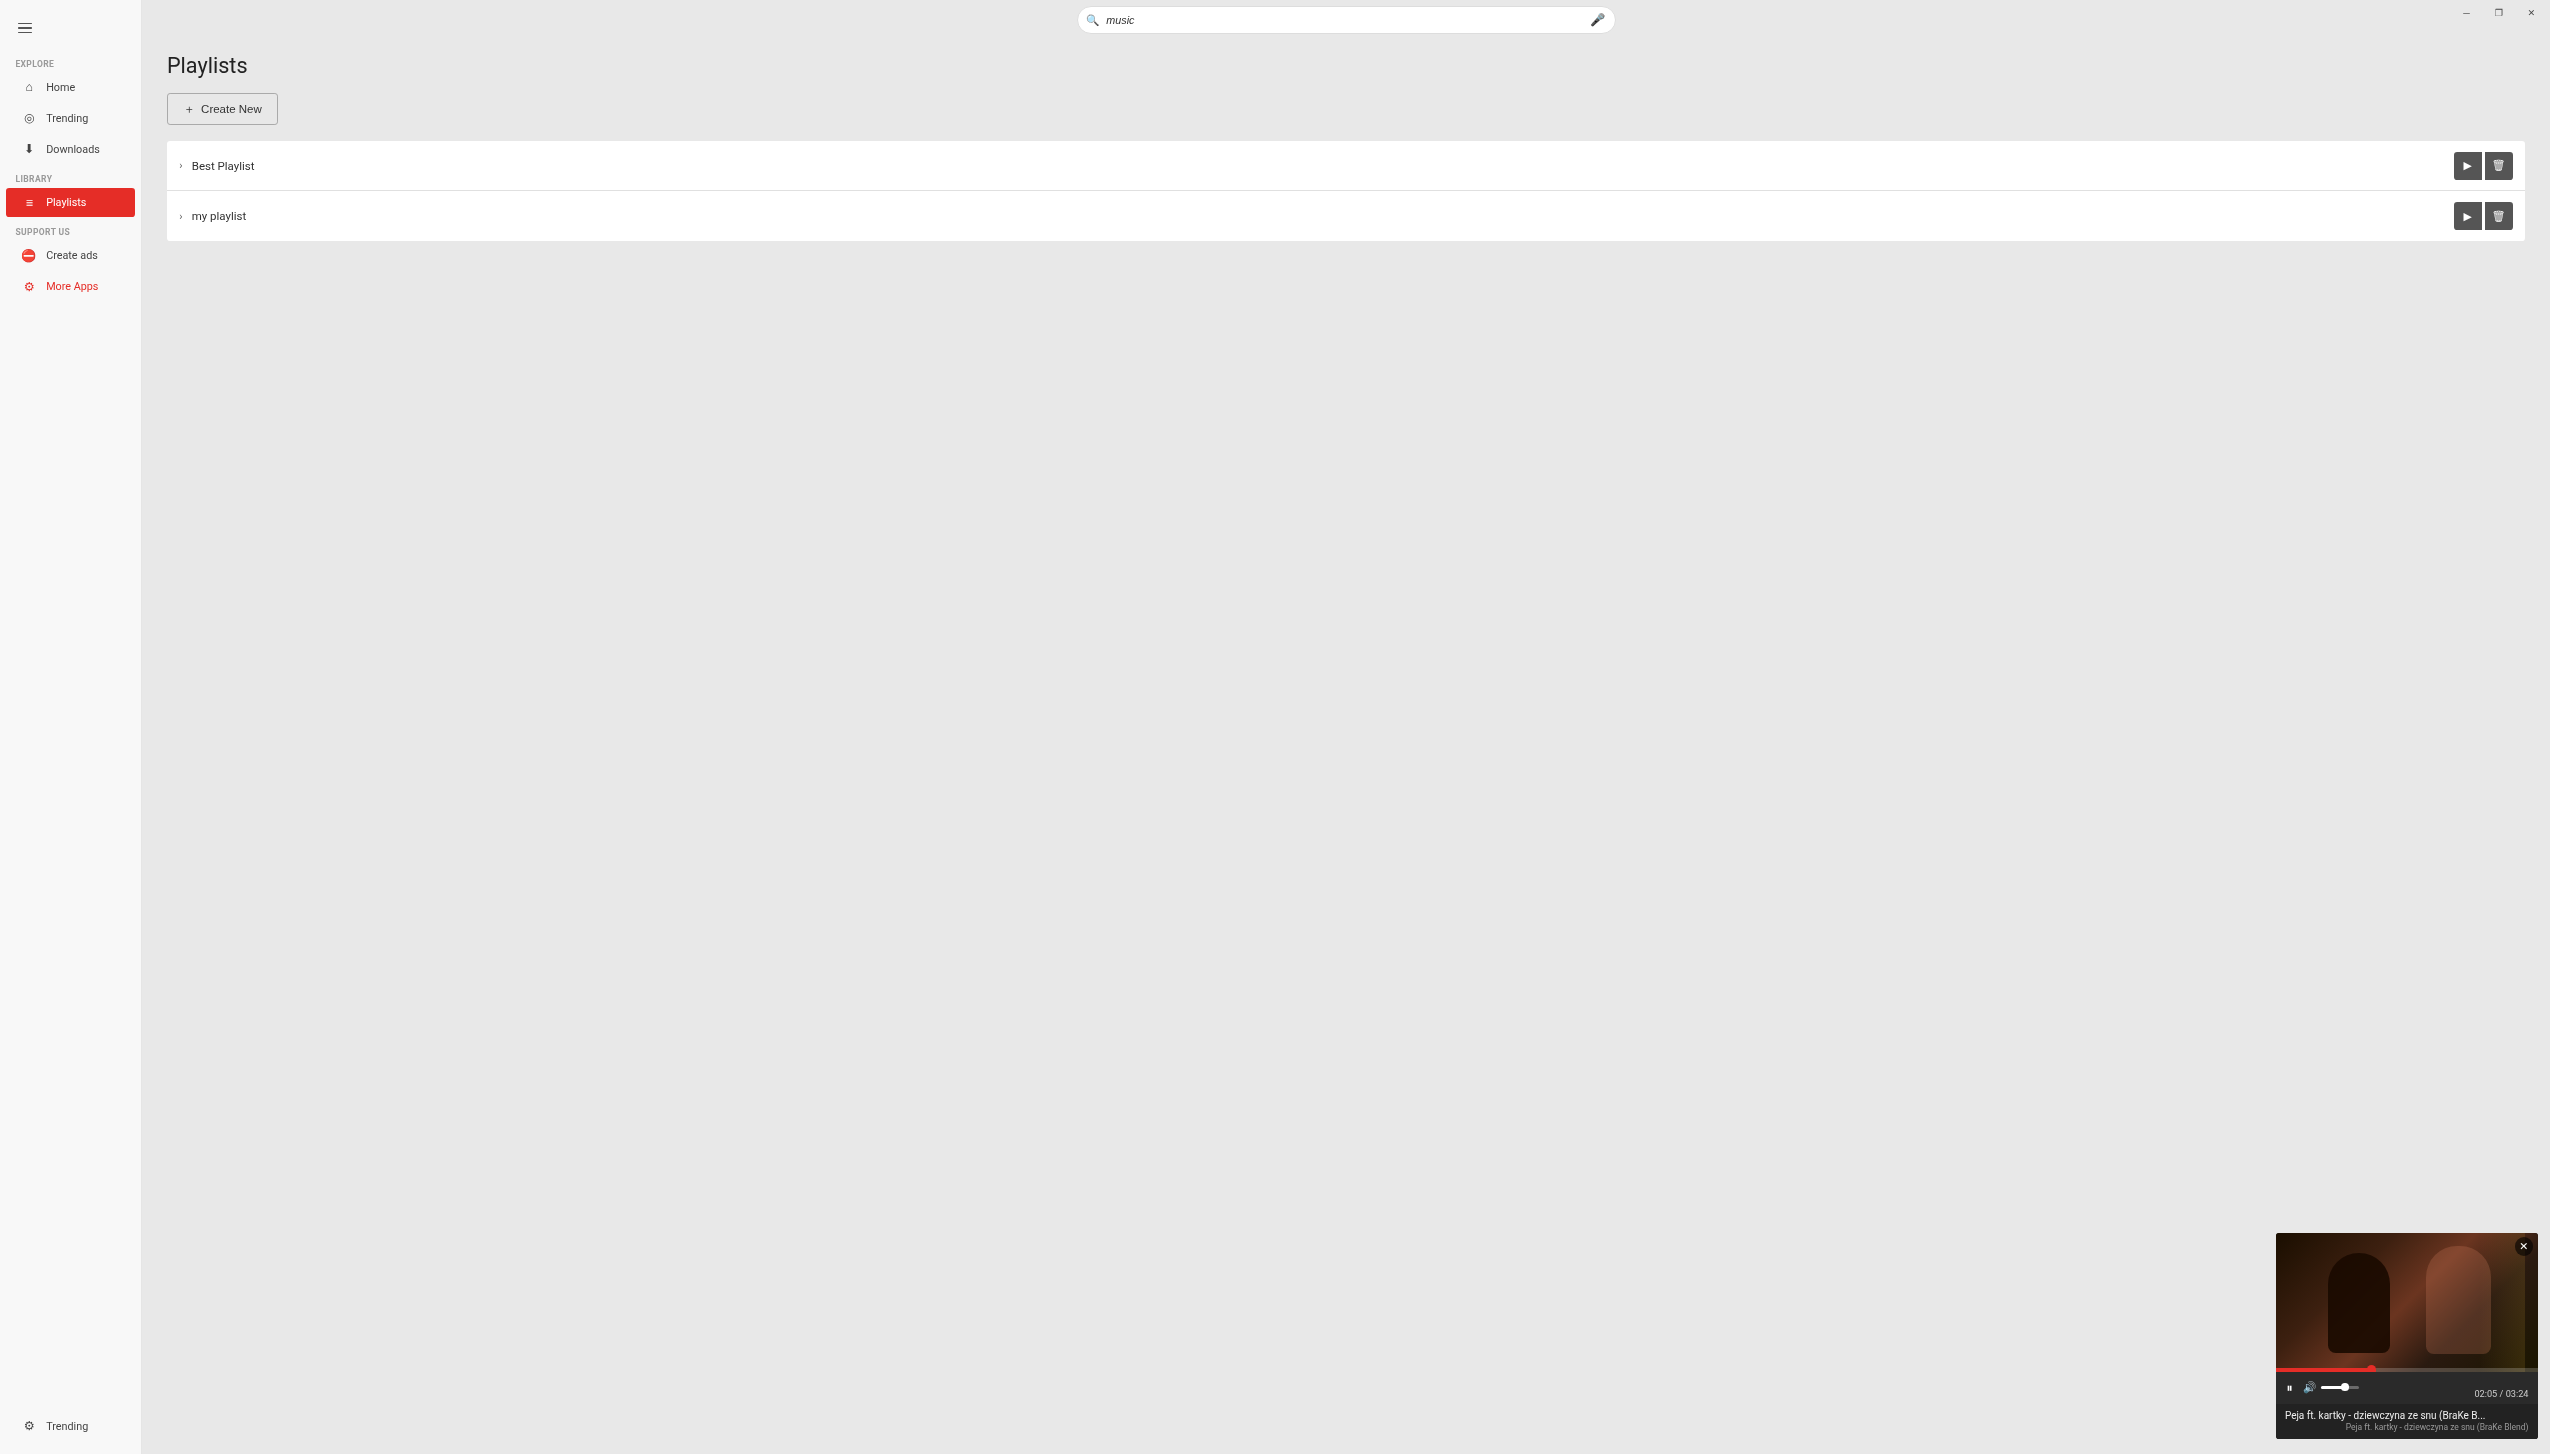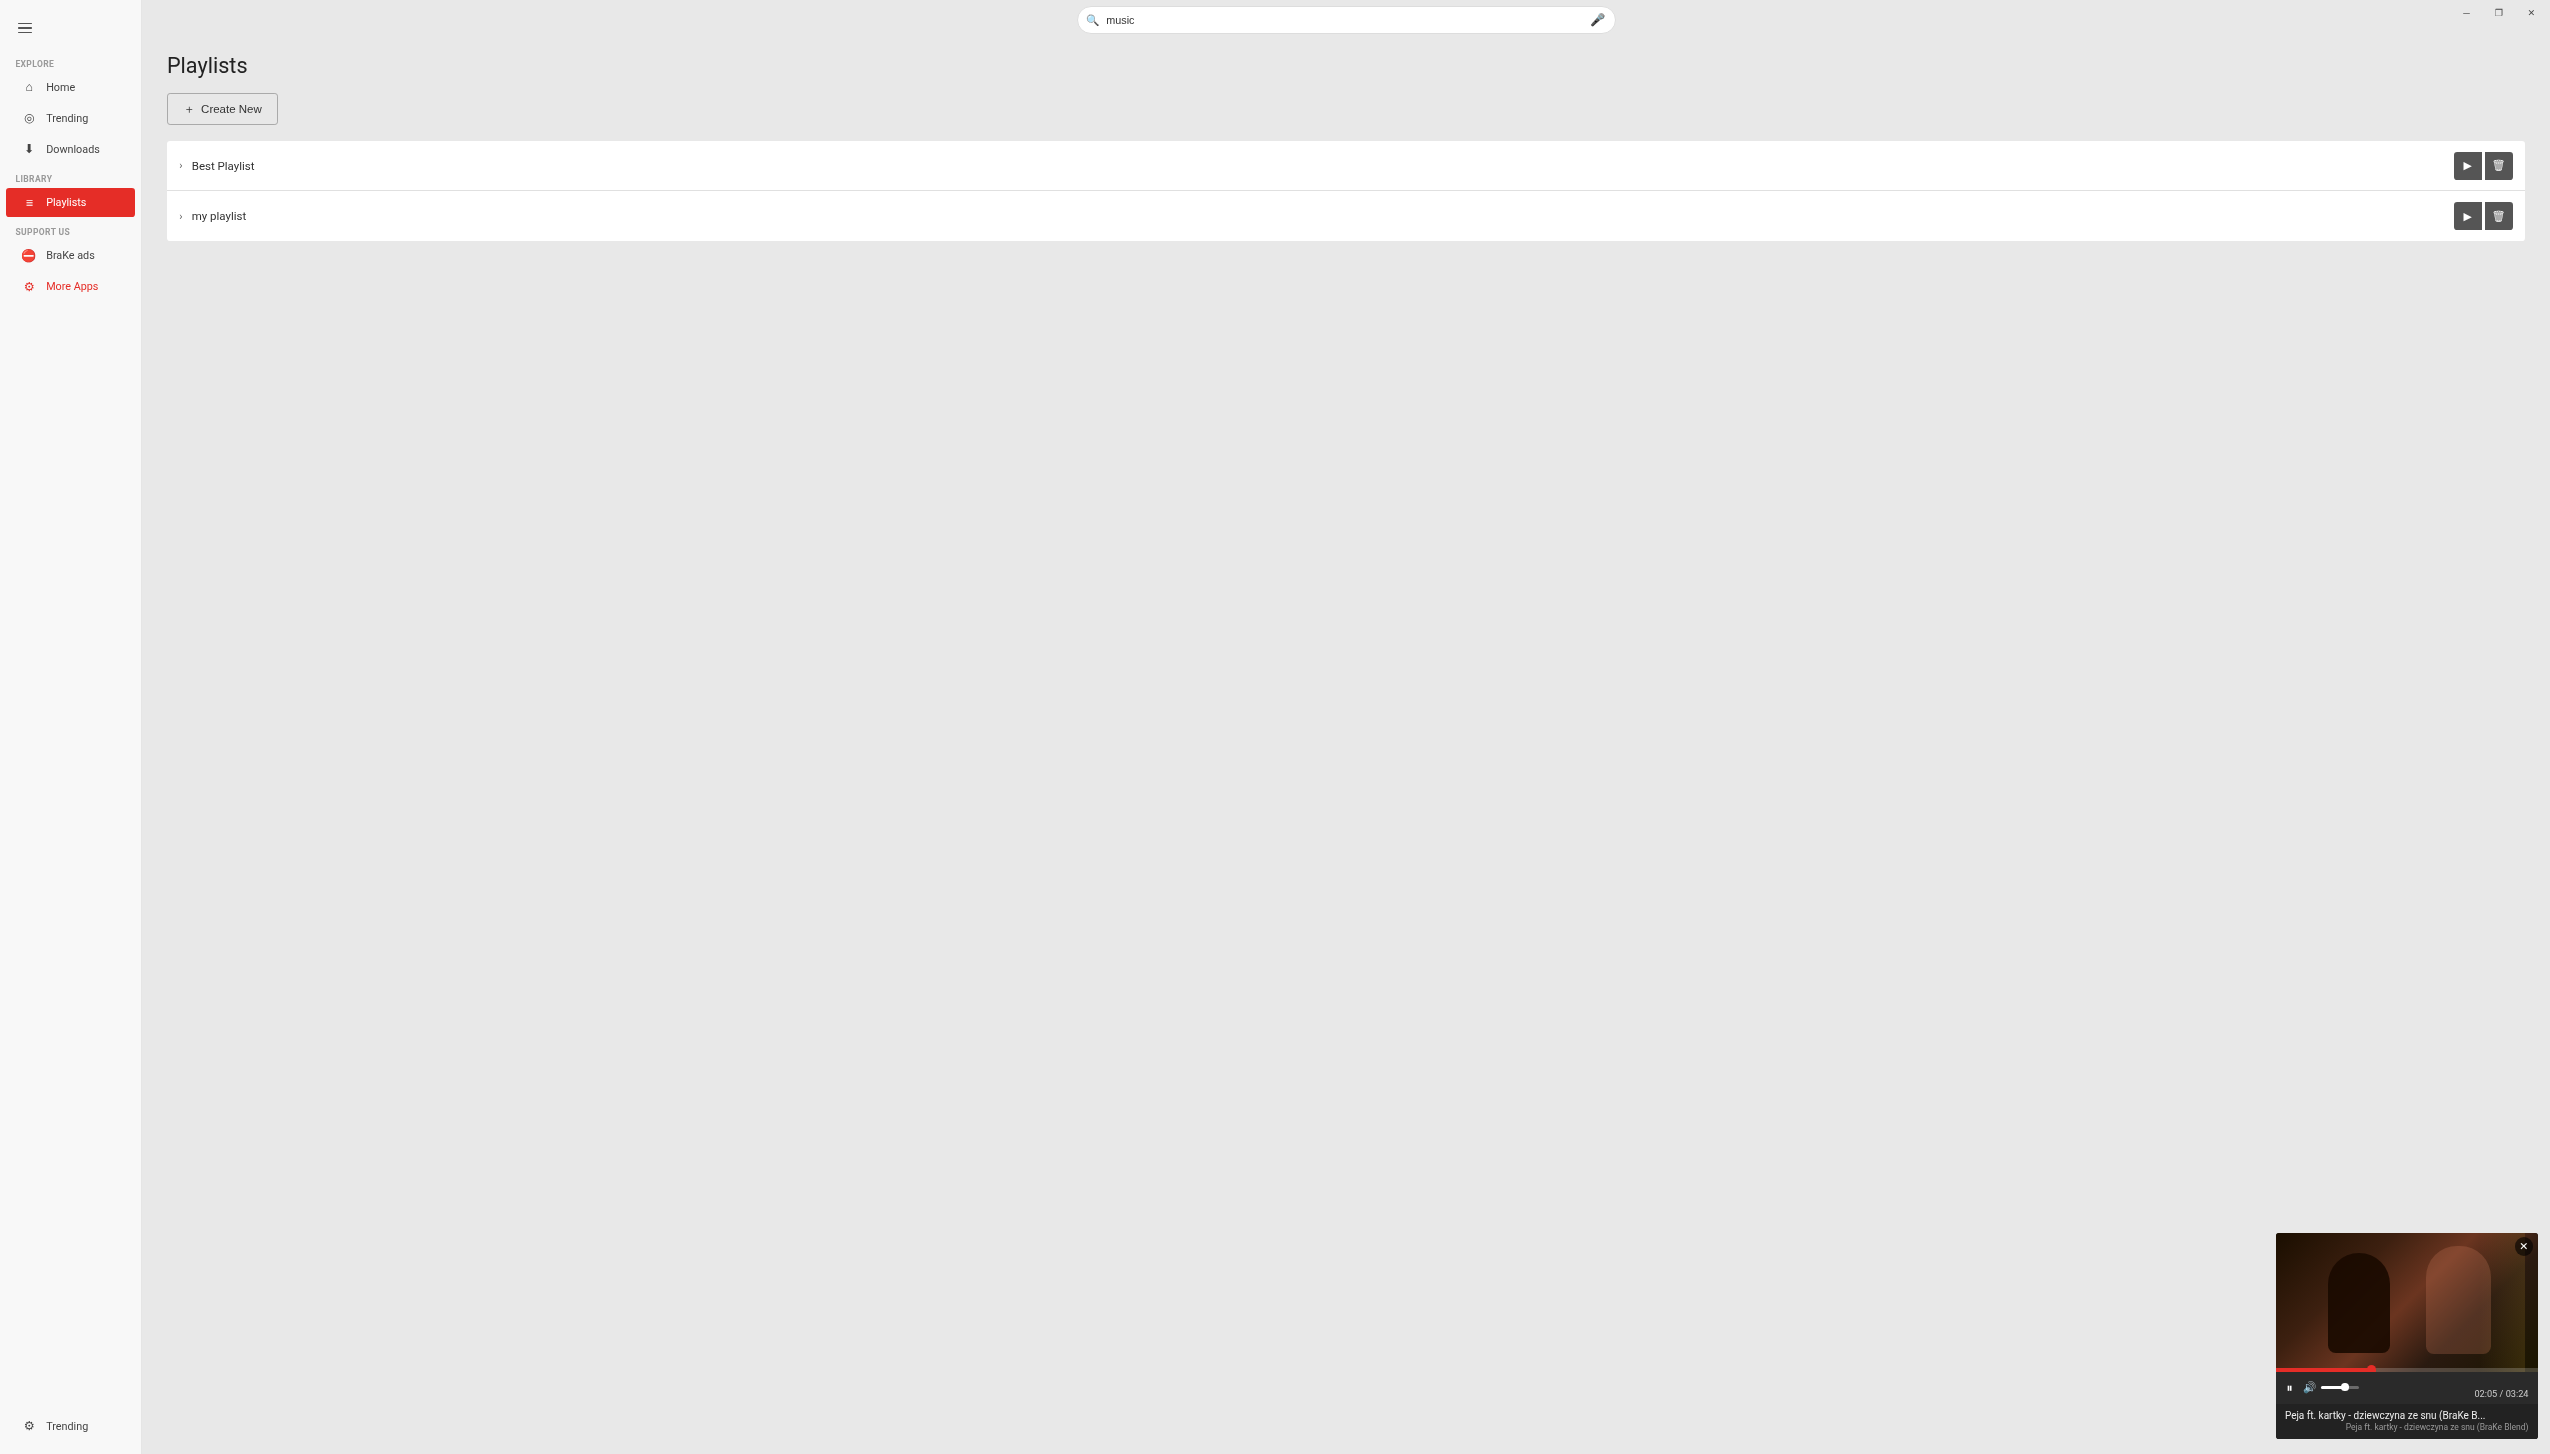--- a/index.html
+++ b/index.html
@@ -142,20 +142,21 @@
       padding: 0 9.2px;
       gap: 6.2px;
     }
     .search-bar input {
       flex: 1;
       border: none;
       outline: none;
       font-size: 10.8px;
       color: #333;
       background: transparent;
+      font-style: italic;
     }
     .search-icon-svg {
       color: #999;
       font-size: 10.8px;
     }
     .mic-icon {
       color: #e52d27;
       font-size: 12.3px;
     }
 
@@ -446,21 +447,21 @@
 
   <div class="nav-item active">
     <span class="icon">≡</span>
     <span>Playlists</span>
   </div>
 
   <div class="section-label">SUPPORT US</div>
 
   <div class="nav-item">
     <span class="icon">⛔</span>
-    <span>BraKe ads</span>
+    <span>Create ads</span>
   </div>
   <div class="nav-item">
     <span class="icon red-text">⚙</span>
     <span class="red-text">More Apps</span>
   </div>
 
   <div class="sidebar-bottom">
     <div class="nav-item">
       <span class="icon">⚙</span>
       <span>Trending</span>

